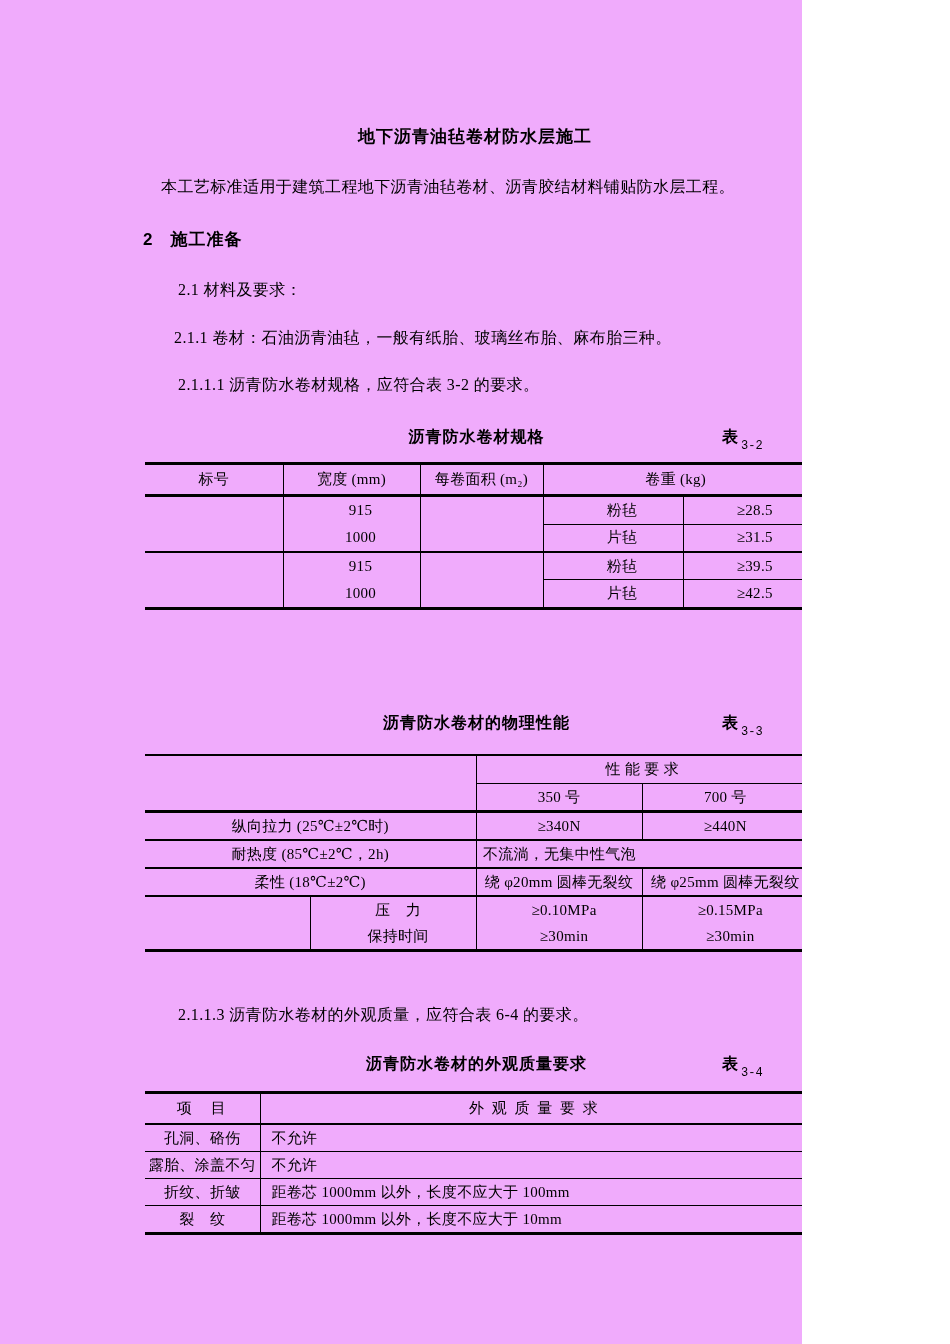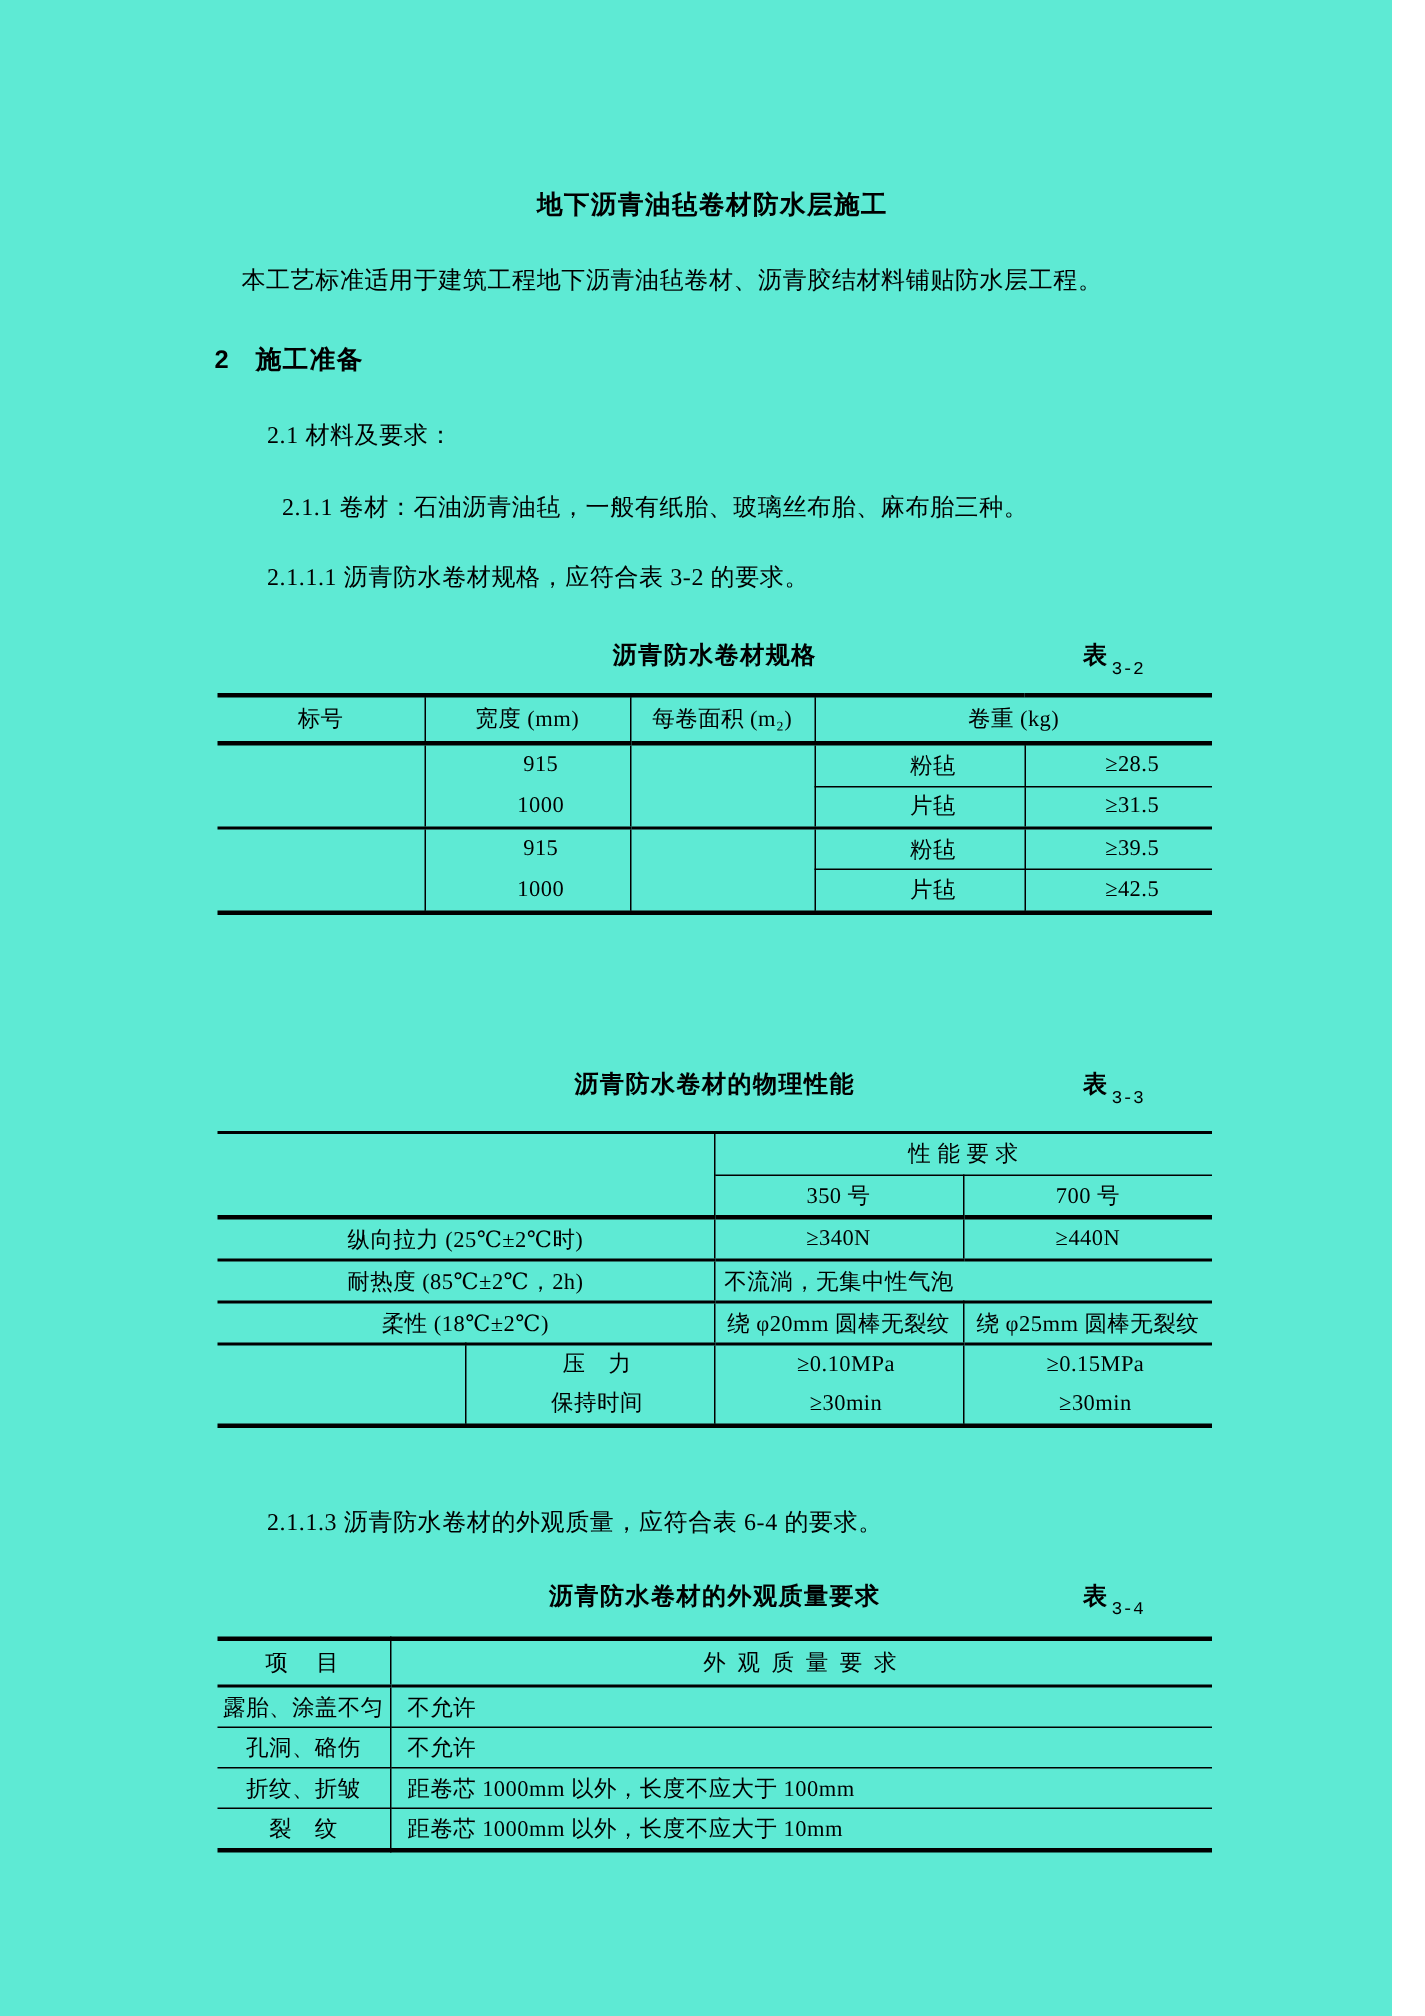--- a/index.html
+++ b/index.html
@@ -1,38 +1,38 @@
 <!DOCTYPE html>
 <html><head>
 <meta charset="utf-8">
 <style>
   html,body { margin:0; padding:0; background:#ffffff; }
   .page {
-    position:relative; width:928px; height:1344px; background:#5eead4;
+    position:relative; width:802px; height:1344px; background:#f0abfc;
     font-family:"Liberation Serif","DejaVu Serif",serif; color:#000;
     overflow:hidden;
   }
   .abs { position:absolute; }
 
   
   .doc-title {
     top:125px; left:0; width:950px; text-align:center;
     font-family:"Liberation Sans","DejaVu Sans",sans-serif;
     font-weight:bold; font-size:17px; letter-spacing:1px;
   }
   .para { font-size:16px; letter-spacing:0.4px; white-space:nowrap; }
   .p-intro  { top:177px; left:161px; }
   .sec-head {
     top:228px; left:143px;
     font-family:"Liberation Sans","DejaVu Sans",sans-serif;
     font-weight:bold; font-size:17px; letter-spacing:1px; white-space:nowrap;
   }
   .sec-head .sec-num { margin-right:17px; }
   .p-21   { top:280px; left:178px; }
-  .p-211  { top:328px; left:188px; }
+  .p-211  { top:328px; left:174px; }
   .p-2111 { top:375px; left:178px; }
   .p-2112 { top:663px; left:178px; }
   .p-2113 { top:1005px; left:178px; }
 
   
   .cap { left:145px; width:663px; text-align:center; height:30px; }
   .cap-text {
     font-family:"Liberation Sans","DejaVu Sans",sans-serif;
     font-weight:bold; font-size:16px; letter-spacing:1px;margin-top:20px;
   }
@@ -225,28 +225,28 @@
     <colgroup>
         <col style="width:115px">
         <col style="width:548px">
       </colgroup>
     <tbody>
         <tr class="hdr34">
       <td class="vr">项　目</td>
       <td>外 观 质 量 要 求</td>
     </tr>
     <tr class="b34">
+      <td class="vr rb34">孔洞、硌伤</td>
+      <td class="rb34 req">不允许</td>
+    </tr>
+    <tr class="b34">
       <td class="vr rb34">露胎、涂盖不匀</td>
       <td class="rb34 req">不允许</td>
     </tr>
     <tr class="b34">
-      <td class="vr rb34">孔洞、硌伤</td>
-      <td class="rb34 req">不允许</td>
-    </tr>
-    <tr class="b34">
       <td class="vr rb34">折纹、折皱</td>
       <td class="rb34 req">距卷芯 1000mm 以外，长度不应大于 100mm</td>
     </tr>
     <tr class="b34">
       <td class="vr">裂　纹</td>
       <td class="req">距卷芯 1000mm 以外，长度不应大于 10mm</td>
     </tr>
   </tbody>
     </table>
 

